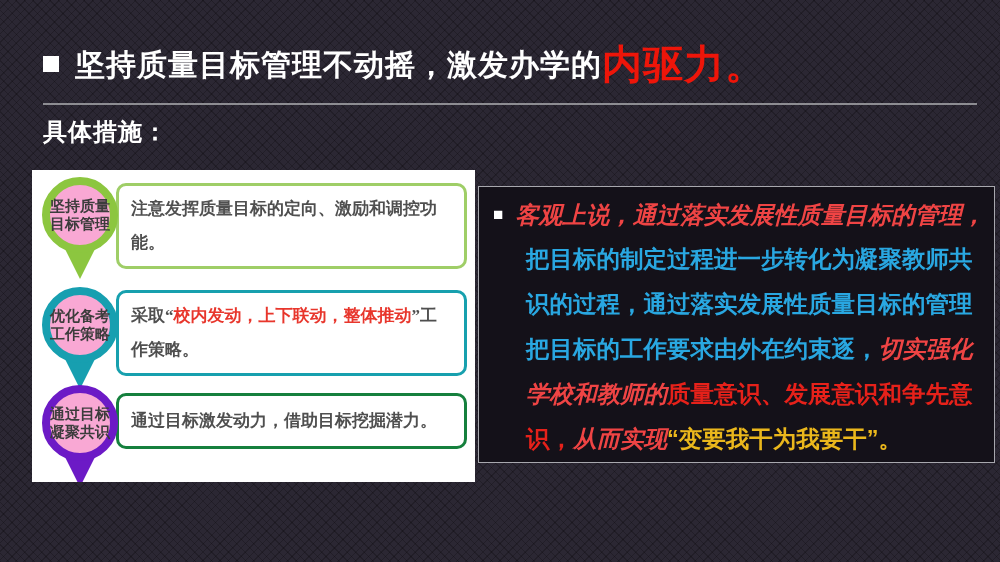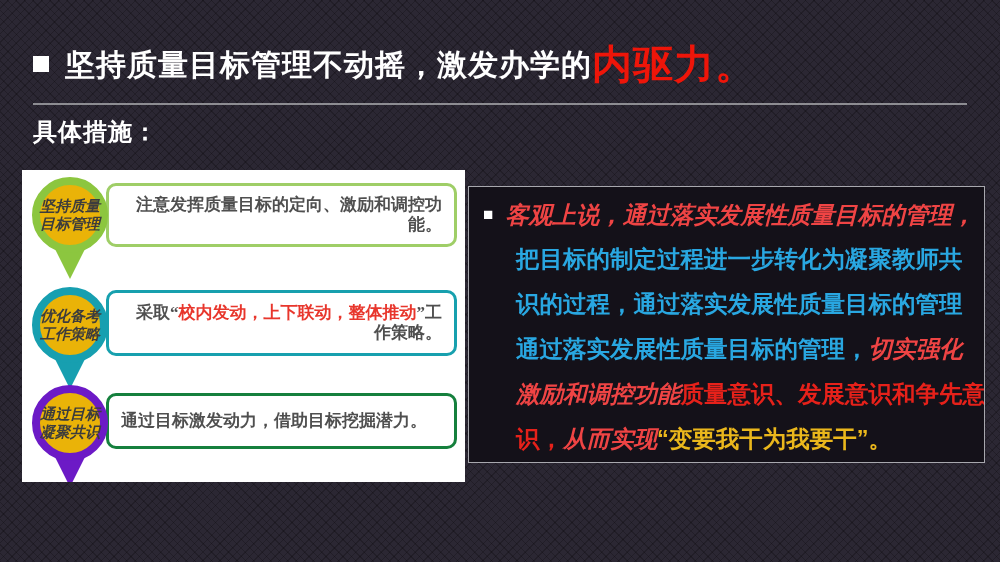--- a/index.html
+++ b/index.html
@@ -4,45 +4,45 @@
 <style>
   html,body{margin:0;padding:0;}
   body{
     width:1000px;height:562px;overflow:hidden;
     font-family:"Liberation Sans",sans-serif;
     background-color:#2b2733;
     background-image:
       repeating-linear-gradient(45deg, rgba(0,0,0,0.22) 0 1px, transparent 1px 6px),
       repeating-linear-gradient(-45deg, rgba(0,0,0,0.22) 0 1px, transparent 1px 6px);
   }
-  .slide{position:relative;width:976px;height:562px;}
+  .slide{position:relative;width:976px;height:562px;margin-left:10px;}
 
   
   .title-row{position:absolute;left:33px;top:38px;height:52px;display:flex;align-items:center;}
   .title-bullet{width:16px;height:16px;background:#ffffff;display:inline-block;margin-right:16px;flex:0 0 auto;}
   .page-title{margin:0;font-weight:700;color:#ffffff;font-size:30px;letter-spacing:1px;white-space:nowrap;}
   .page-title .t-red{color:#ee1509;font-size:40px;vertical-align:-3px;}
   .divider{position:absolute;left:33px;top:103px;width:934px;height:2px;background:#8d8d92;}
   .subtitle{position:absolute;left:33px;top:116px;color:#ffffff;font-weight:700;font-size:24px;letter-spacing:1px;}
 
   
   .left-panel{position:absolute;left:22px;top:170px;width:443px;height:312px;background:#ffffff;overflow:hidden;}
   .m-row{position:absolute;left:0;width:443px;}
   .pin{position:absolute;left:10px;top:0;width:76px;height:110px;}
   .pin-tail{position:absolute;top:56px;left:50%;transform:translateX(-50%);width:0;height:0;
     border-left:23px solid transparent;border-right:23px solid transparent;}
   .pin-circle{position:absolute;top:0;left:0;width:60px;height:60px;border-radius:50%;
-    background:#eab308;display:flex;align-items:center;z-index:2;font-style:italic;}
+    background:#f9a8d4;display:flex;align-items:center;z-index:2;}
   .pin-label{font-size:15px;line-height:18px;font-weight:700;color:#3c3c3c;text-align:center;white-space:nowrap;}
   .pin-green .pin-circle{border:8px solid #8cc63f;} .pin-green .pin-tail{border-top:46px solid #8cc63f;}
   .pin-teal  .pin-circle{border:8px solid #179fb0;} .pin-teal  .pin-tail{border-top:46px solid #179fb0;}
   .pin-purple .pin-circle{border:8px solid #6c1ac6;} .pin-purple .pin-tail{border-top:46px solid #6c1ac6;}
   .m-box{position:absolute;left:84px;right:8px;border-radius:10px;background:#ffffff;
     display:flex;align-items:center;padding:6px 12px;box-sizing:border-box;z-index:1;}
-  .m-box p{margin:0;font-size:17px;line-height:20px;color:#4f4f4f;font-weight:700;text-align:right;}
+  .m-box p{margin:0;font-size:17px;line-height:34px;color:#4f4f4f;font-weight:700;}
   .box-green{border:3px solid #9fce67;}
   .box-teal{border:3px solid #17a0ae;font-family:Liberation Serif, serif;}
   .box-purple{border:3px solid #15803d;font-family:Liberation Serif, serif;}
   .seg-dark{color:#4f4f4f;} .seg-boxred{color:#e8362c;}
 
   
   .right-panel{position:absolute;left:468px;top:186px;width:517px;height:277px;
     background:#141119;border:1px solid #a8a8ae;box-sizing:border-box;
     padding:5px 10px 0 14px;overflow:hidden;}
   .rp-line{height:45px;line-height:45px;font-size:23.5px;font-weight:700;white-space:nowrap;}
@@ -102,18 +102,18 @@
         <p><span class="seg-dark">通过目标激发动力，借助目标挖掘潜力。</span></p>
       </div>
     </div>
 
   </div>
 
   <div class="right-panel">
     <div class="rp-line"><span class="rp-bullet">■</span><span class="seg-white">客观上说，通过落实发展性质量目标的管理，</span></div>
     <div class="rp-line indent"><span class="seg-blue">把目标的制定过程进一步转化为凝聚教师共</span></div>
     <div class="rp-line indent"><span class="seg-blue">识的过程，通过落实发展性质量目标的管理</span></div>
-    <div class="rp-line indent"><span class="seg-blue">通过落实发展性质量目标的管理，</span><span class="seg-white">切实强化</span></div>
-    <div class="rp-line indent"><span class="seg-white">激励和调控功能</span><span class="seg-red">质量意识、发展意识和争先意</span></div>
+    <div class="rp-line indent"><span class="seg-blue">把目标的工作要求由外在约束逐，</span><span class="seg-white">切实强化</span></div>
+    <div class="rp-line indent"><span class="seg-white">学校和教师的</span><span class="seg-red">质量意识、发展意识和争先意</span></div>
     <div class="rp-line indent"><span class="seg-red">识，</span><span class="seg-white">从而实现</span><span class="seg-yellow">“变要我干为我要干”。</span></div>
   </div>
 
 </div>
 
 </body></html>

